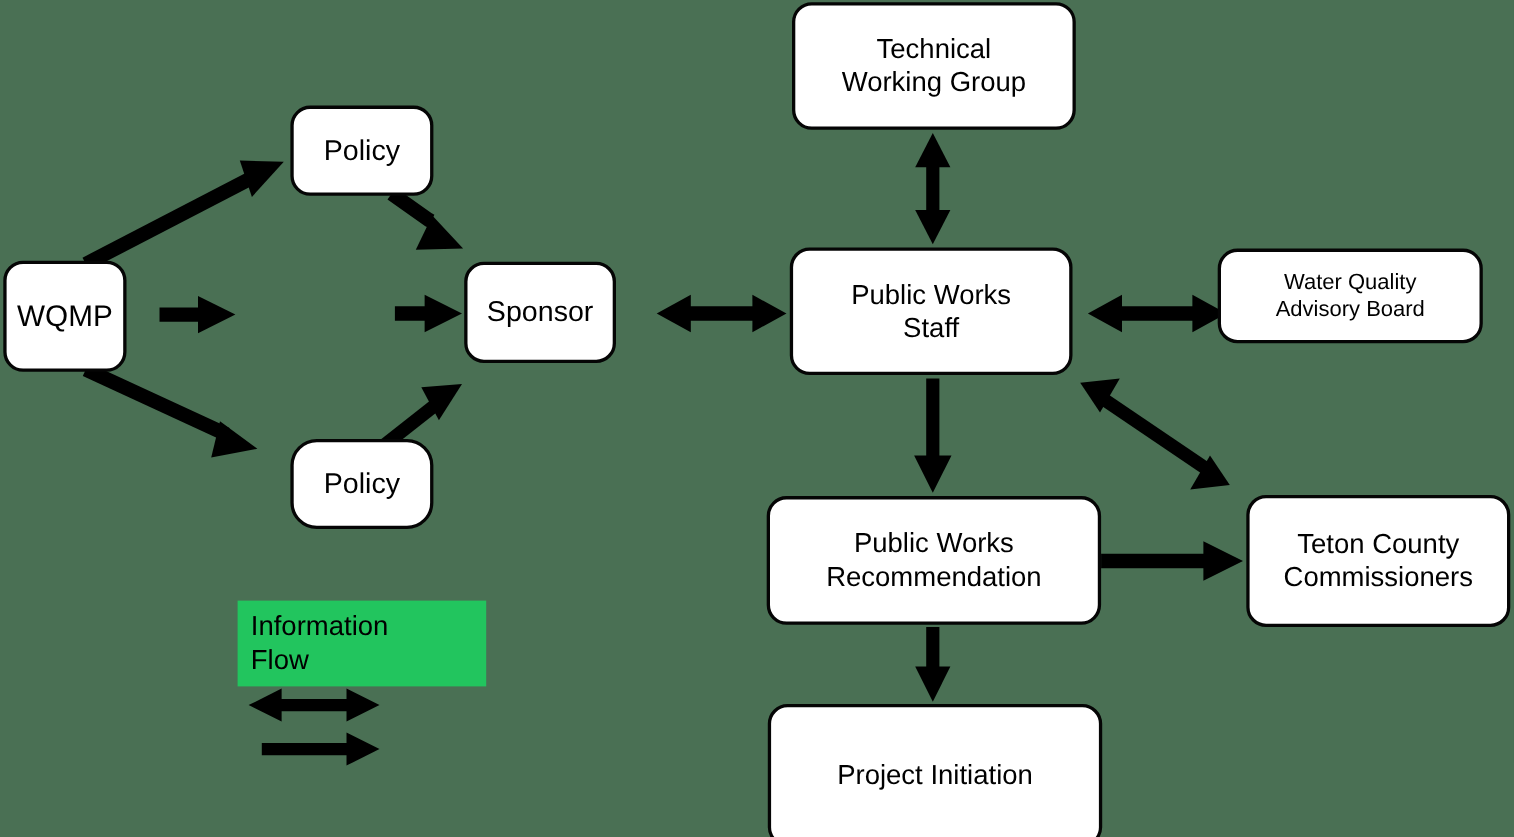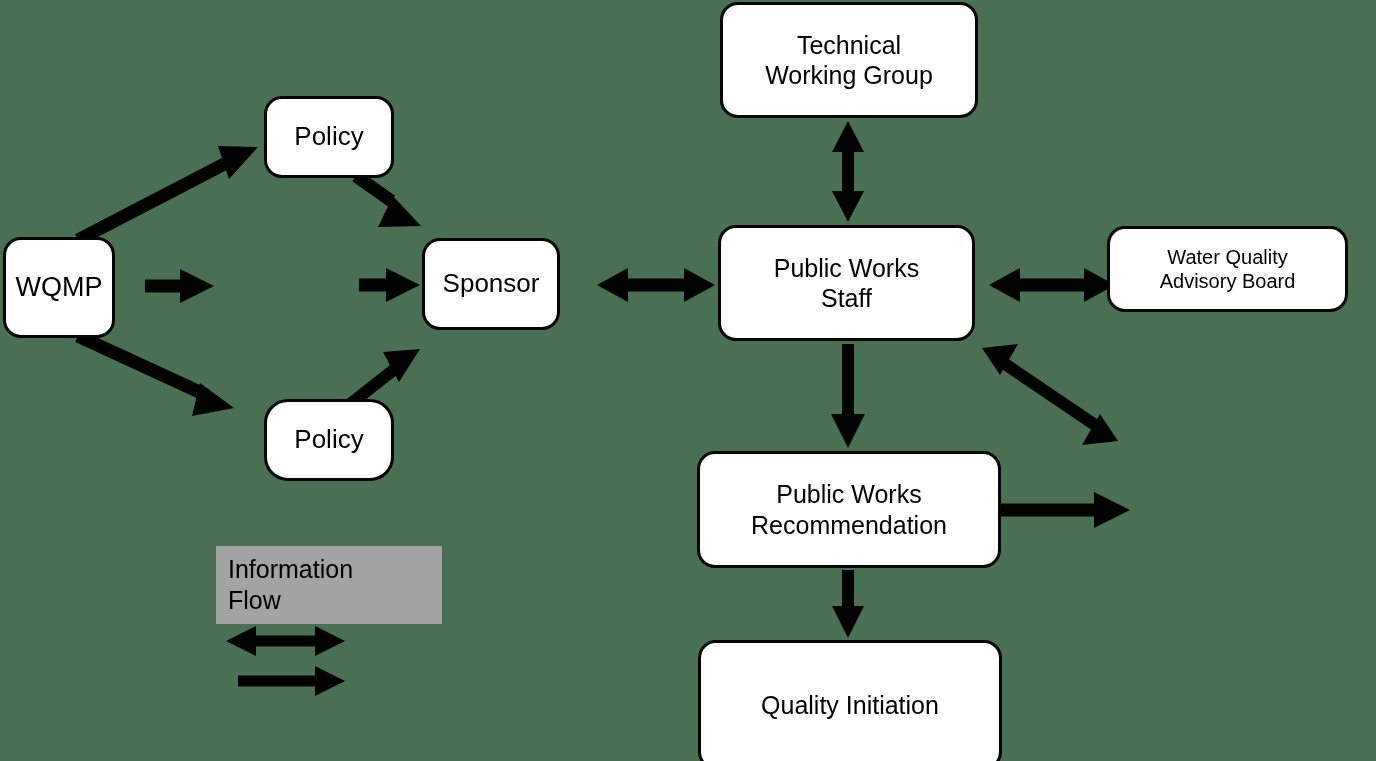--- a/index.html
+++ b/index.html
@@ -36,21 +36,21 @@
     line-height: 1.22;
     padding: 2px 24px;
     z-index: 2;
   }
   .node-label {
     display: block;
     white-space: pre-line;
   }
   .legend-box {
     position: absolute;
-    background: #a3a3a3;
+    background: #22c55e;
     display: flex;
     align-items: center;
     justify-content: flex-start;
     text-align: left;
     color: #000000;
     line-height: 1.24;
     padding: 8px 12px;
     box-sizing: border-box;
     z-index: 2;
   }
@@ -177,23 +177,27 @@
   <div class="node" style="left:1107px; top:226px; width:241px; height:86px; font-size:20px;">
     <span class="node-label">Water Quality
 Advisory Board</span>
   </div>
 
   <div class="node" style="left:697px; top:451px; width:304px; height:117px; font-size:25px;">
     <span class="node-label">Public Works
 Recommendation</span>
   </div>
 
+  <div class="node" style="left:1133px; top:450px; width:240px; height:120px; font-size:25px;">
+    <span class="node-label">Teton County
+Commissioners</span>
+  </div>
 
   <div class="node" style="left:698px; top:640px; width:304px; height:130px; font-size:25px;">
-    <span class="node-label">Quality Initiation</span>
+    <span class="node-label">Project Initiation</span>
   </div>
 
   <div class="legend-box" style="left:216px; top:546px; width:226px; height:78px; font-size:25px;">
     <span class="legend-label">Information
 Flow</span>
   </div>
 
 </div>
 
 </body></html>

